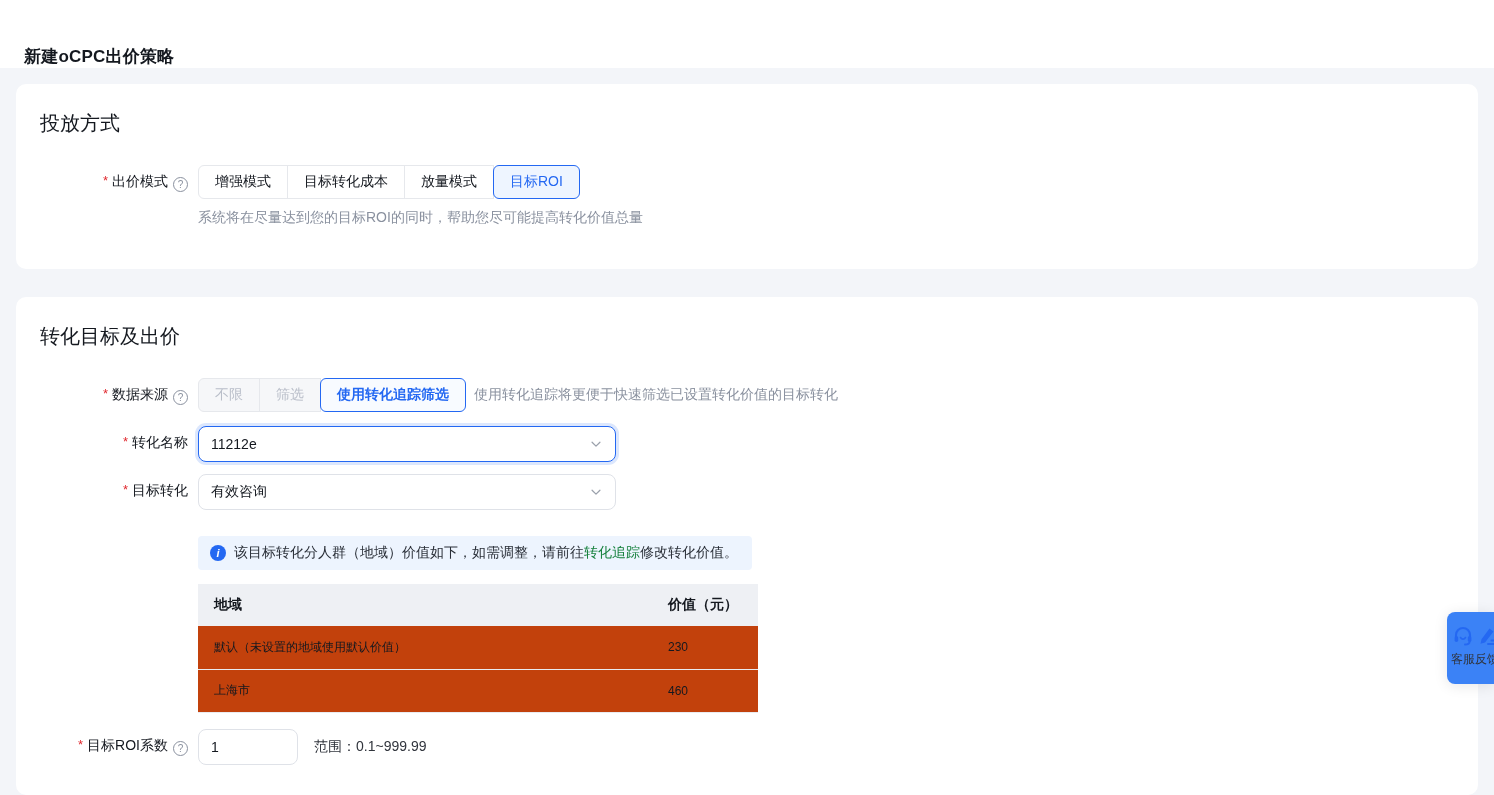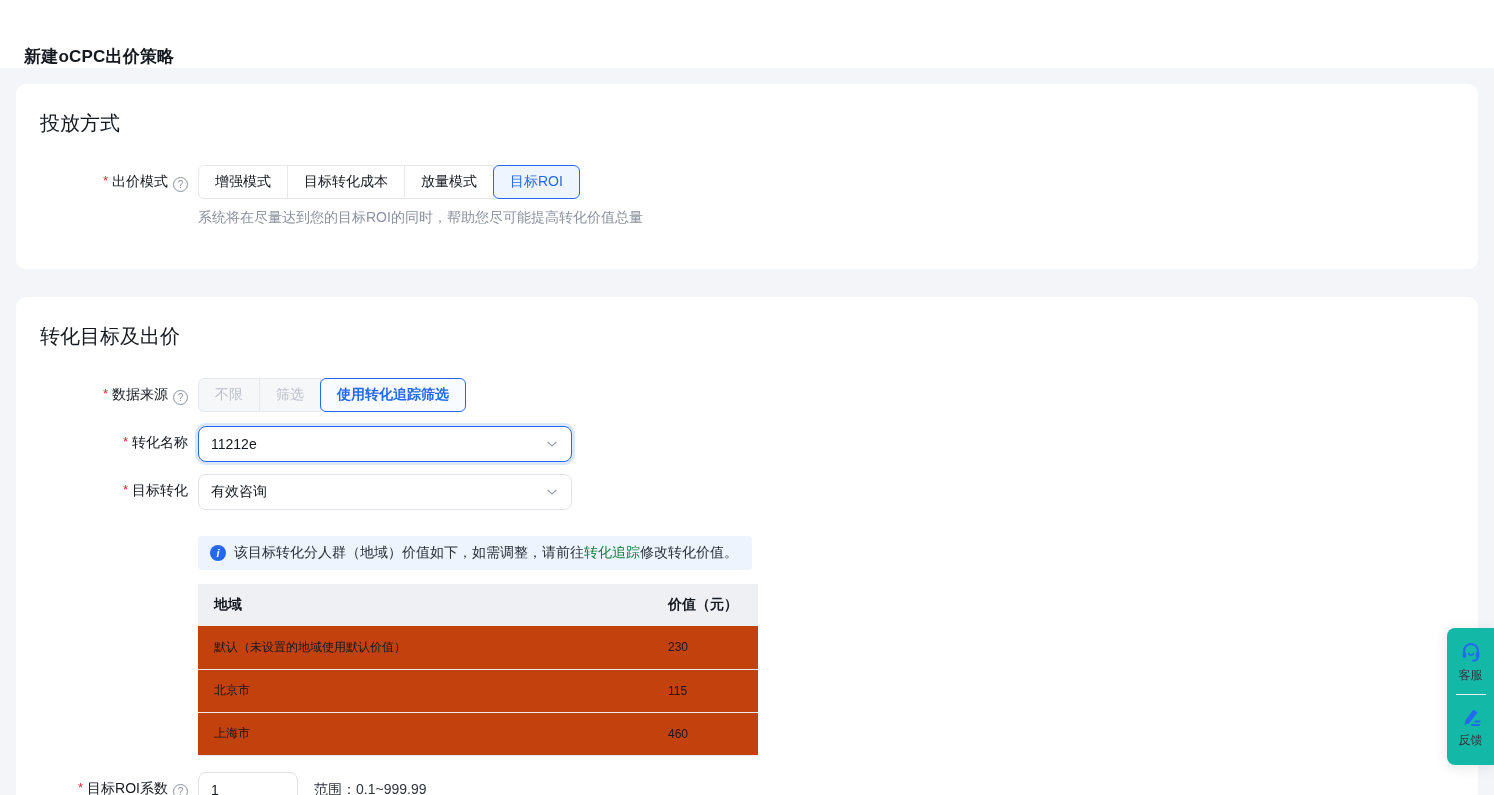--- a/index.html
+++ b/index.html
@@ -62,21 +62,21 @@
   }
   .seg-btn.disabled {
     background: #f6f7f9; color: #b9bec9; cursor: not-allowed; font-weight: 400;
   }
   .seg-btn.selected.on-white { background: #f8fbff; font-weight: 700; }
   .inline-helper { color: #8a919f; font-size: 14px; margin-left: 8px; padding-top: 8px; white-space: nowrap; }
   .sub-helper { color: #8a919f; font-size: 14px; margin-top: 10px; }
 
   
   .select {
-    width: 374px; height: 36px;
+    width: 418px; height: 36px;
     border: 1px solid #dfe2e8; border-radius: 8px;
     background: #fff; display: flex; align-items: center;
     padding: 0 12px; cursor: pointer; justify-content: space-between;
   }
   .select .sel-value { color: #14181f; font-size: 14px; }
   .select.focused {
     border: 1.5px solid #2468f2;
     box-shadow: 0 0 0 3px rgba(36,104,242,.16);
   }
   .chevron { width: 14px; height: 14px; flex: 0 0 14px; }
@@ -112,24 +112,24 @@
   }
   .value-table td {
     height: 43px; padding: 0 16px; font-size: 12px; color: #14181f;
     border-bottom: 1px solid #e9ebf0; background: #c2410c;
   }
   .col-value { width: 106px; }
   .roi-row { margin-top: 16px; margin-bottom: 0; }
 
   
   .float-panel {
-    position: fixed; right: 0; top: 628px; width: 47px;
-    background: #14b8a6; border-radius: 8px 0 0 8px;
+    position: fixed; right: 0; top: 612px; width: 47px;
+    background: #3b82f6; border-radius: 8px 0 0 8px;
     box-shadow: 0 2px 14px rgba(20,24,31,.10);
-    padding: 10px 4px; display: flex; flex-direction: column; align-items: center;
+    padding: 10px 4px; display: flex; flex-direction: row; align-items: center;
   }
   .float-item { display: flex; flex-direction: column; align-items: center; cursor: pointer; padding: 2px 0 6px 0; }
   .float-item .f-label { font-size: 12px; color: #30343c; margin-top: 3px; }
   .float-divider { width: 30px; height: 1px; background: #edeff3; margin: 4px 0 8px 0; }
 </style>
 </head>
 <body>
 
 <div class="page-header">
   <h1>新建oCPC出价策略</h1>
@@ -159,20 +159,21 @@
 
   <div class="form-row">
     <div class="form-label">
       <span class="req">*</span><span>数据来源</span><span class="q-icon">?</span>
     </div>
     <div class="btn-group">
       <button class="seg-btn disabled">不限</button>
       <button class="seg-btn disabled">筛选</button>
       <button class="seg-btn selected on-white">使用转化追踪筛选</button>
     </div>
+    <div class="inline-helper">使用转化追踪将更便于快速筛选已设置转化价值的目标转化</div>
   </div>
 
   <div class="form-row" style="margin-top:14px;">
     <div class="form-label">
       <span class="req">*</span><span>转化名称</span>
     </div>
     <div class="select focused">
       <span class="sel-value">11212e</span>
       <svg class="chevron" viewBox="0 0 16 16" fill="none">
         <path d="M3.5 6l4.5 4.5L12.5 6" stroke="#9aa0ab" stroke-width="1.4" stroke-linecap="round" stroke-linejoin="round"></path>
@@ -206,24 +207,20 @@
           <th>地域</th>
           <th class="col-value">价值（元）</th>
         </tr>
       </thead>
       <tbody>
         <tr>
           <td>默认（未设置的地域使用默认价值）</td>
           <td>230</td>
         </tr>
         <tr>
-          <td>北京市</td>
-          <td>115</td>
-        </tr>
-        <tr>
           <td>上海市</td>
           <td>460</td>
         </tr>
       </tbody>
     </table>
   </div>
 
   <div class="form-row roi-row">
     <div class="form-label">
       <span class="req">*</span><span>目标ROI系数</span><span class="q-icon">?</span>

